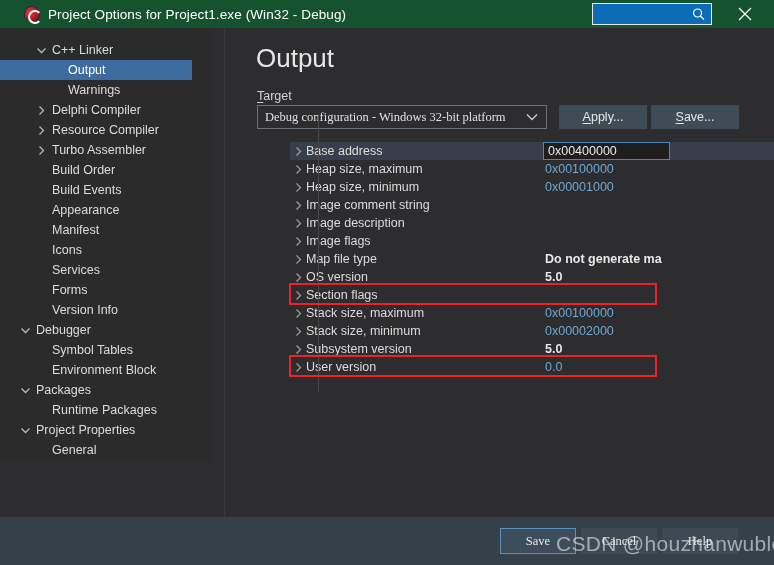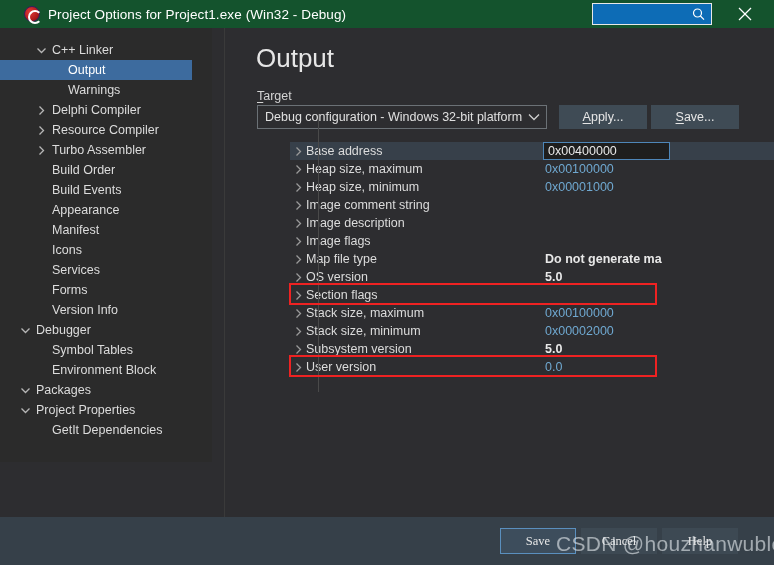--- a/index.html
+++ b/index.html
@@ -87,21 +87,21 @@
   }
   .target-label {
     position: absolute; left: 32px; top: 61px; font-size: 12.5px; color: #d4d4d4;
   }
   .target-label u { text-decoration-thickness: 1px; text-underline-offset: 2px; }
   .combo {
     position: absolute; left: 32px; top: 77px; width: 290px; height: 24px;
     border: 1px solid #6b7176; background: #2d2d30;
     display: flex; align-items: center; cursor: pointer;
   }
-  .combo-text { color: #e0e0e0; font-size: 12.5px; margin-left: 7px; flex: 1; white-space: nowrap; }
+  .combo-text { color: #e0e0e0; font-size: 12.5px; margin-left: 7px; flex: 1; white-space: nowrap; font-family: Liberation Serif, serif; }
   .combo-arrow { width: 28px; display: flex; align-items: center; justify-content: center; }
   .btn {
     position: absolute; top: 77px; height: 24px; width: 88px;
     background: #3f4b55; border: none; color: #e6e6e6; font-size: 12.5px;
     font-family: "Liberation Sans", sans-serif; cursor: pointer;
     display: flex; align-items: center; justify-content: center;
   }
   .btn u { text-decoration-thickness: 1px; text-underline-offset: 2px; }
   .btn-apply { left: 334px; }
   .btn-save  { left: 426px; }
@@ -313,26 +313,38 @@
         </div>
         <div class="tree-item">
           <span class="tw" style="margin-left: 14px;">
             <svg width="11" height="11" viewBox="0 0 11 11">
               <polyline fill="none" stroke="#b6b6b6" stroke-width="1.3" points="1.5,3.5 5.5,7.5 9.5,3.5"></polyline>
             </svg>
           </span>
           <span>Packages</span>
         </div>
         <div class="tree-item">
+          <span class="tw" style="margin-left: 30px;">
+            <svg width="11" height="11" viewBox="0 0 11 11"></svg>
+          </span>
+          <span>Runtime Packages</span>
+        </div>
+        <div class="tree-item">
           <span class="tw" style="margin-left: 14px;">
             <svg width="11" height="11" viewBox="0 0 11 11">
               <polyline fill="none" stroke="#b6b6b6" stroke-width="1.3" points="1.5,3.5 5.5,7.5 9.5,3.5"></polyline>
             </svg>
           </span>
           <span>Project Properties</span>
+        </div>
+        <div class="tree-item">
+          <span class="tw" style="margin-left: 30px;">
+            <svg width="11" height="11" viewBox="0 0 11 11"></svg>
+          </span>
+          <span>General</span>
         </div>
         <div class="tree-item">
           <span class="tw" style="margin-left: 30px;">
             <svg width="11" height="11" viewBox="0 0 11 11"></svg>
           </span>
           <span>GetIt Dependencies</span>
         </div>
       </div>
   </div>
 

